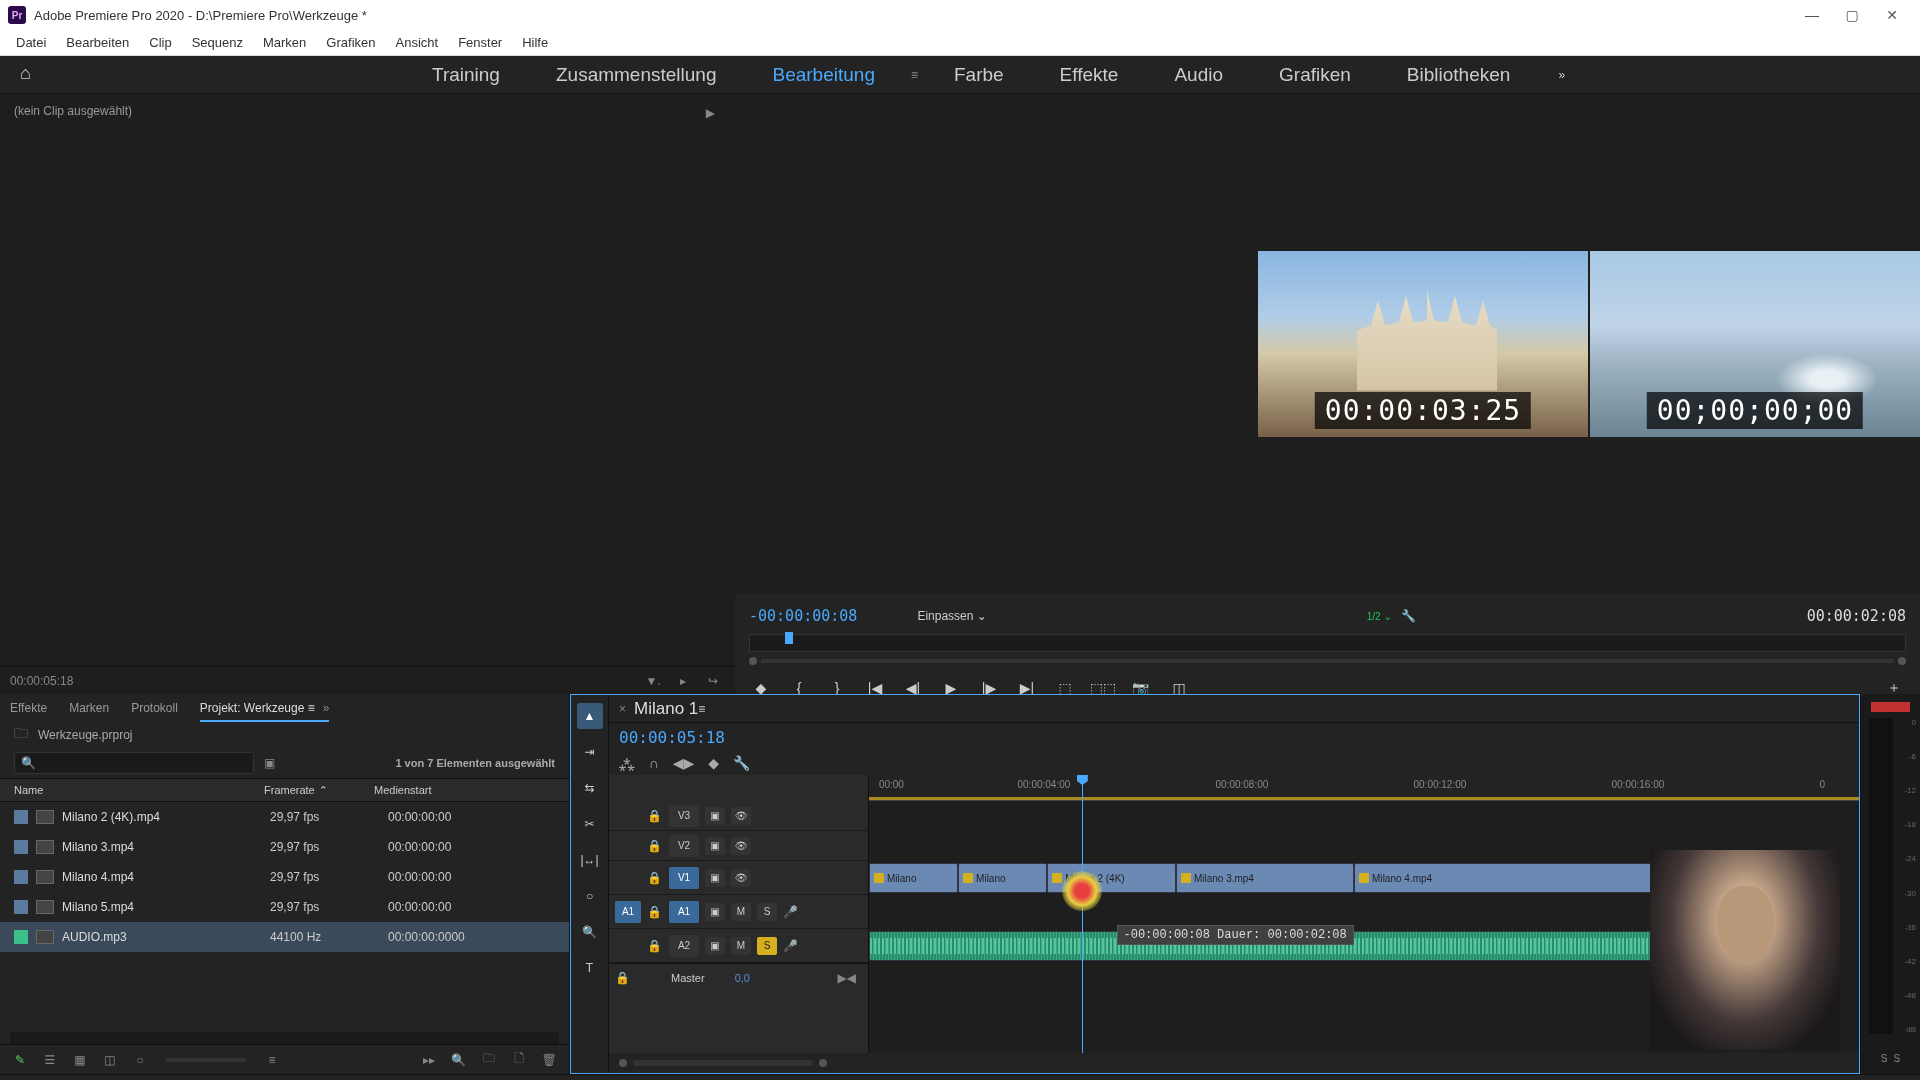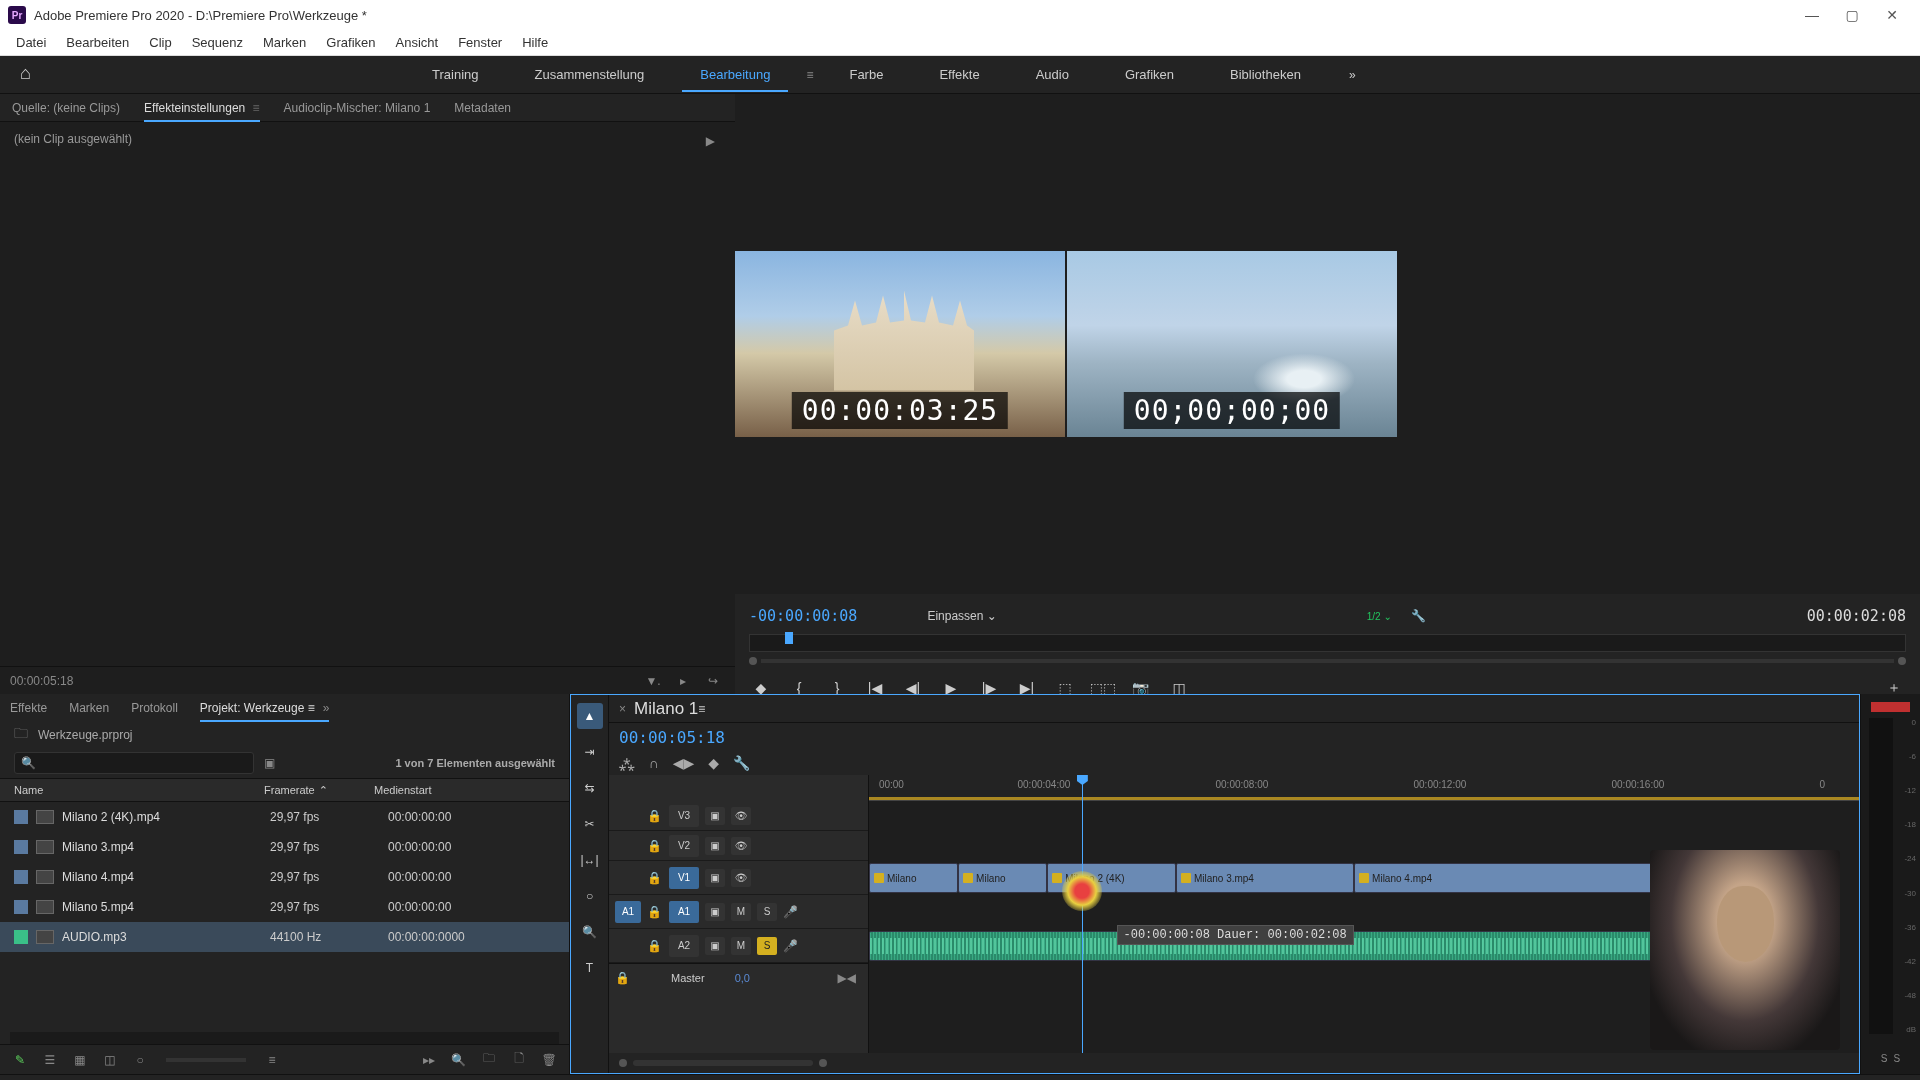--- a/index.html
+++ b/index.html
@@ -11,21 +11,21 @@
 .title-bar .spacer { flex: 1; }
 .title-bar .win-btn { width: 40px; height: 30px; display: flex; align-items: center; justify-content: center; color: #555; font-size: 14px;}
 
 
 .menu-bar { height: 26px; background: #fff; display: flex; align-items: center; padding: 0 8px; gap: 4px; font-size: 13px; color: #333; border-bottom:1px solid #ddd;}
 .menu-bar span { padding: 4px 8px; }
 
 
 .workspace-bar { height: 38px; background: #232323; display: flex; align-items: center; padding: 0 20px; gap: 0; border-bottom: 1px solid #111;}
 .workspace-bar .home-icon { width: 24px; height: 24px; color: #ccc; margin-right: 360px; font-size:18px;}
-.workspace-bar .ws-item { padding: 10px 28px; font-size: 13px; color: #ccc; position: relative;}
+.workspace-bar .ws-item { padding: 10px 28px; font-size: 19px; color: #ccc; position: relative;}
 .workspace-bar .ws-item.active { color: #4aa8ff; }
 .workspace-bar .ws-item.active::after{content:'';position:absolute;bottom:0;left:10px;right:10px;height:2px;background:#4aa8ff;}
 .workspace-bar .ws-menu { color:#888; padding:0 8px;}
 .workspace-bar .overflow { margin-left: 20px; color: #ccc; }
 
 
 .main { display: flex; height: 600px; }
 .left-panel { width: 735px; display:flex; flex-direction:column; background:#1e1e1e;}
 .right-panel { flex: 1; display:flex; flex-direction:column; background:#1e1e1e;}
 
@@ -39,33 +39,33 @@
 .source-body { flex:1; background:#1e1e1e; padding:10px 14px; position:relative;}
 .source-body .no-clip{color:#999;font-size:12px;}
 .source-body .tri{position:absolute;right:20px;top:12px;color:#888;}
 
 .source-footer { height:28px; display:flex; align-items:center; padding:0 10px; background:#1e1e1e; border-top:1px solid #111;}
 .source-footer .tc{color:#888;font-size:12px;}
 .source-footer .spacer{flex:1;}
 .source-footer .ico{width:24px;height:24px;display:flex;align-items:center;justify-content:center;color:#888;margin-left:6px;}
 
 
-.program-body { flex:1; background:#1e1e1e; display:flex; align-items:center; justify-content:flex-start; position:relative;}
+.program-body { flex:1; background:#1e1e1e; display:flex; align-items:center; justify-content:flex-end; position:relative;}
 .preview-split { display:flex; gap:2px;}
 .preview-half { width:330px; height:186px; background:#888; position:relative; overflow:hidden;}
 .preview-half.left-p { background: linear-gradient(to bottom, #8ab5e0 0%, #b0cde8 35%, #d4c9a8 55%, #786048 100%);}
 .preview-half.right-p { background: linear-gradient(to bottom, #a8c9e4 0%, #c0d4e8 40%, #9eb4c4 60%, #6a8494 100%);}
 .cathedral{position:absolute;left:30%;bottom:25%;width:140px;height:100px;background:linear-gradient(#e8ddc8,#d4c4a4);clip-path:polygon(0 100%,0 40%,10% 35%,15% 10%,20% 35%,30% 32%,35% 5%,40% 32%,50% 30%,50% 0,55% 30%,65% 32%,70% 5%,75% 32%,85% 35%,90% 10%,95% 35%,100% 40%,100% 100%);}
 .fountain{position:absolute;right:10%;bottom:15%;width:120px;height:60px;background:radial-gradient(ellipse,#e8f0f4 20%,transparent 60%);border-radius:50%;}
 .tc-overlay{position:absolute;bottom:8px;background:rgba(0,0,0,0.7);color:#fff;font-size:28px;font-family:monospace;padding:2px 10px;font-weight:300;letter-spacing:1px;}
 .tc-overlay.l{left:50%;transform:translateX(-50%);}
 .tc-overlay.r{left:50%;transform:translateX(-50%);}
 
 .program-controls { height:100px; background:#232323; padding:8px 14px;}
-.pc-row1{display:flex;align-items:center;height:28px;gap:10px;}
+.pc-row1{display:flex;align-items:center;height:28px;}
 .tc-blue{color:#4aa8ff;font-family:monospace;font-size:15px;}
 .tc-white{color:#ddd;font-family:monospace;font-size:15px;margin-left:auto;}
 .fit-dd{color:#ccc;font-size:12px;margin-left:60px;}
 .scale-dd{color:#22c55e;font-size:10px;margin-left:auto;margin-right:10px;}
 .wrench{color:#aaa;margin-right:10px;}
 .pc-scrubber{height:18px;background:#1a1a1a;border:1px solid #333;position:relative;margin:4px 0;}
 .pc-scrubber .play-ind{position:absolute;left:3%;top:-3px;width:8px;height:12px;background:#4aa8ff;}
 .pc-zoombar{height:10px;display:flex;align-items:center;gap:4px;}
 .pc-zoombar .dot{width:8px;height:8px;border-radius:50%;background:#555;}
 .pc-zoombar .bar{flex:1;height:4px;background:#333;}
@@ -219,26 +219,20 @@
   <div class="ws-item">Effekte</div>
   <div class="ws-item">Audio</div>
   <div class="ws-item">Grafiken</div>
   <div class="ws-item">Bibliotheken</div>
   <div class="overflow">»</div>
 </div>
 
 <div class="main">
 
   <div class="left-panel">
-    <div class="panel-tabs">
-      <div class="panel-tab">Quelle: (keine Clips)</div>
-      <div class="panel-tab active"><span>Effekteinstellungen</span><span class="menu-g"> ≡</span></div>
-      <div class="panel-tab">Audioclip-Mischer: Milano 1</div>
-      <div class="panel-tab">Metadaten</div>
-    </div>
     <div class="source-body">
       <div class="no-clip">(kein Clip ausgewählt)</div>
       <div class="tri">▶</div>
     </div>
     <div class="source-footer">
       <span class="tc">00:00:05:18</span>
       <div class="spacer"></div>
       <div class="ico">▼.</div>
       <div class="ico">▸</div>
       <div class="ico">↪</div>

